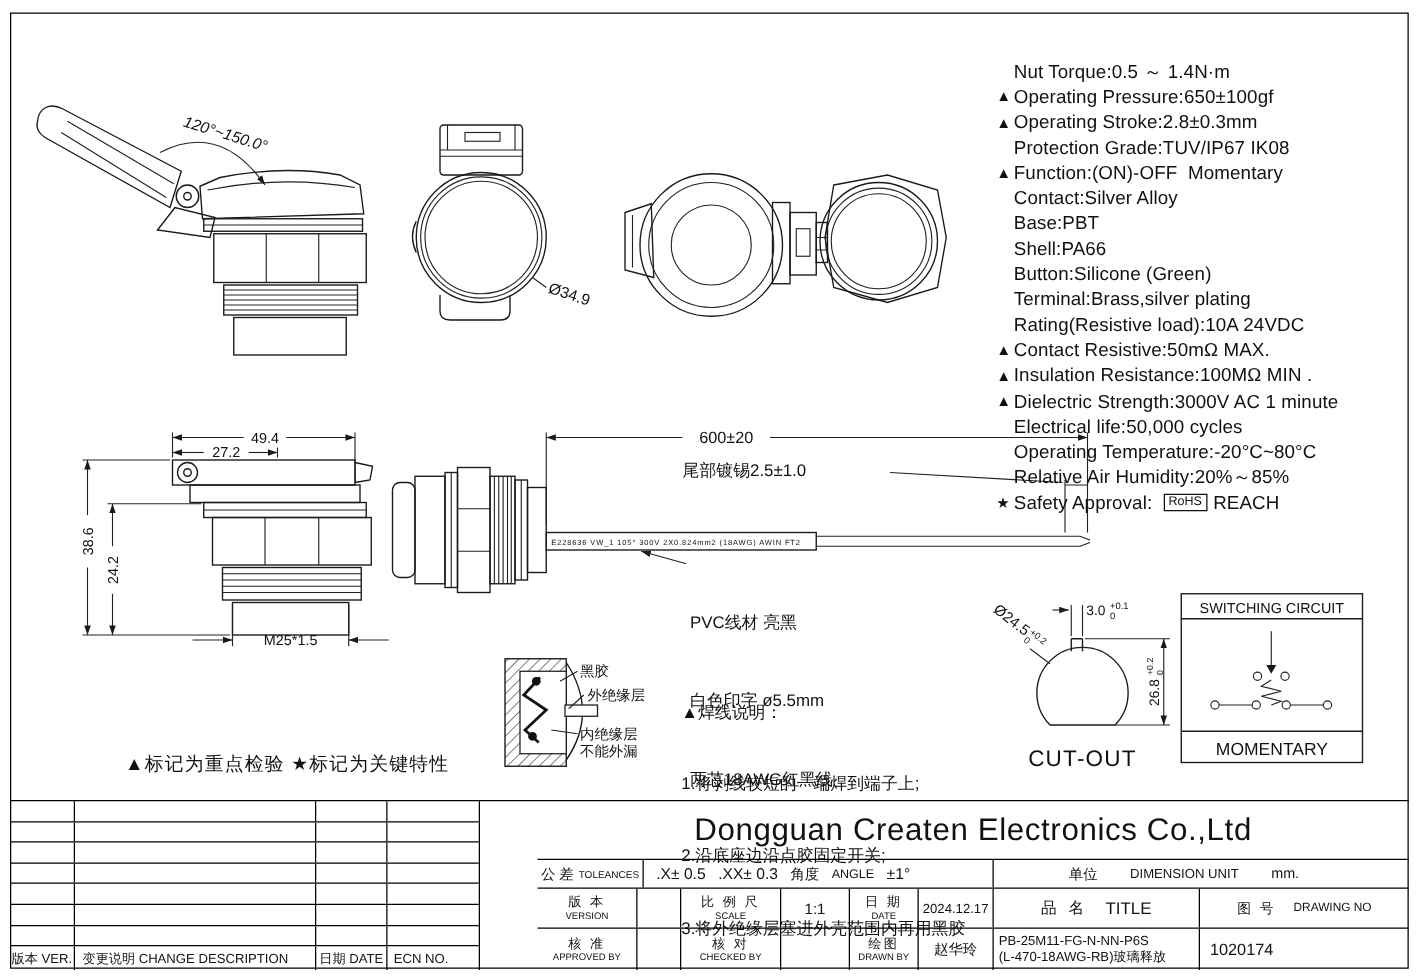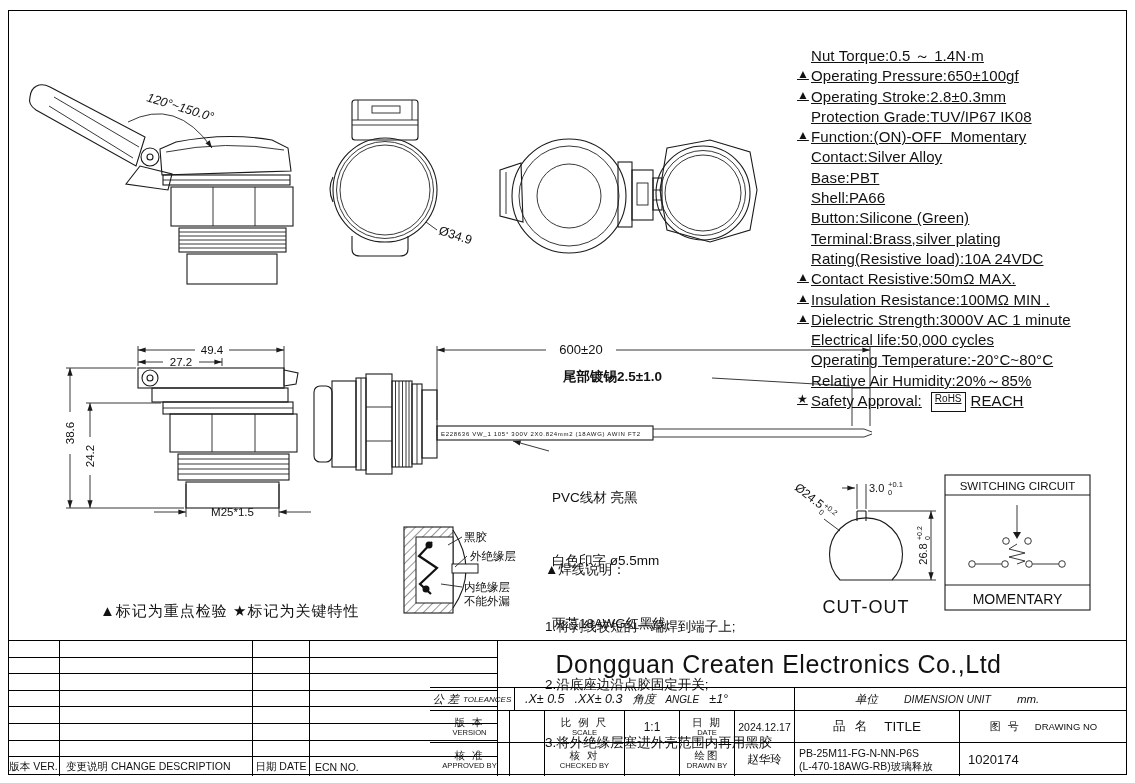--- a/index.html
+++ b/index.html
@@ -7,49 +7,49 @@
   .sheet { position:relative; width:1135px; height:783px; background:#fff; overflow:hidden; }
   .frame { position:absolute; left:8px; top:10px; width:1119px; height:765px; border:1px solid #000; }
   svg.art { position:absolute; left:0; top:0; }
   svg.art { font-family:"Liberation Sans","DejaVu Sans",sans-serif; }
   svg .ln   { fill:none; stroke:#1a1a1a; stroke-width:1.1; }
   svg .thin { fill:none; stroke:#222; stroke-width:0.9; }
   svg .txt  { fill:#111; stroke:none; }
 
   
   .specs { position:absolute; left:797px; top:47px; }
-  .srow { display:flex; height:20.3px;text-decoration:underline; }
+  .srow { display:flex; align-items:center; height:20.3px; }
   .srow .mk { width:14px; font-size:12px; text-align:left; }
   .srow .tx { font-size:15px; white-space:pre; letter-spacing:0.1px; }
   .badge { font-size:10px; border:1px solid #111; padding:0 3px; margin:0 5px 0 9px; line-height:12px; }
 
   .keynote { position:absolute; left:100px; top:602px; font-size:15px; letter-spacing:1px; }
 
   .weldtext { position:absolute; left:545px; top:521px; font-size:13.5px; line-height:19.3px; white-space:pre; }
 
   .cablenotes { position:absolute; left:552px; top:445px; font-size:13.5px; line-height:21px; white-space:pre; }
-  .taillabel  { position:absolute; left:563px; top:368px; font-size:13.5px; white-space:pre;font-weight:bold; }
+  .taillabel  { position:absolute; left:546px; top:368px; font-size:13.5px; white-space:pre; }
 
   
   .bottomblock { position:absolute; left:8px; top:640px; width:1119px; height:135px; border-top:1px solid #000; }
-  .revtable { position:absolute; left:0; top:0; width:490px; height:135px; border-right:1px solid #000; }
+  .revtable { position:absolute; left:0; top:0; width:376px; height:135px; border-right:1px solid #000; }
   .rrow { display:flex; height:16.6px; border-bottom:1px solid #000; }
   .rrow > div { border-right:1px solid #000; height:100%; }
   .rc1 { width:52px; } .rc2 { width:193px; } .rc3 { width:57px; } .rc4 { flex:1; border-right:none !important; }
   .rhead { display:flex; height:18.8px; font-size:10.5px; align-items:center; }
   .rhead > div { border-right:1px solid #000; height:100%; display:flex; align-items:center; }
   .rhead .rc1 { justify-content:center; }
   .rhead .rc2 { padding-left:6px; }
   .rhead .rc3 { justify-content:center; }
   .rhead .rc4 { padding-left:5px; }
 
   .tblock { position:absolute; left:422px; top:0; width:697px; height:135px; }
   .trow { position:relative; width:100%; border-bottom:1px solid #000; }
   .trow.company { height:47px; display:flex; align-items:center; justify-content:center; font-size:25px; letter-spacing:0.5px; }
-  .trow.tol { height:23px; display:flex;font-style:italic; }
+  .trow.tol { height:23px; display:flex; }
   .trow.tol > div { border-right:1px solid #000; display:flex; align-items:center; }
   .tolc1 { width:85px; justify-content:center; gap:4px; }
   .tolc2 { width:280px; padding-left:10px; gap:10px; }
   .tolc3 { flex:1; border-right:none !important; gap:26px; padding-left:60px; }
   .cnl { font-size:11.5px; } .enl { font-size:8px; } .vall { font-size:12.5px; }
   .trow.rgrid { display:flex; }
   .trow.rgrid > div { border-right:1px solid #000; display:flex; flex-direction:column; align-items:center; justify-content:center; }
   .gc1 { width:80px; } .gc2 { width:35px; } .gc3 { width:80px; } .gc4 { width:55px; }
   .gc5 { width:55px; } .gc6 { width:60px; } .gc7 { width:165px; } .gc8 { flex:1; border-right:none !important; }
   .rowc { height:32px; } .rowd { height:33px; border-bottom:none; }

